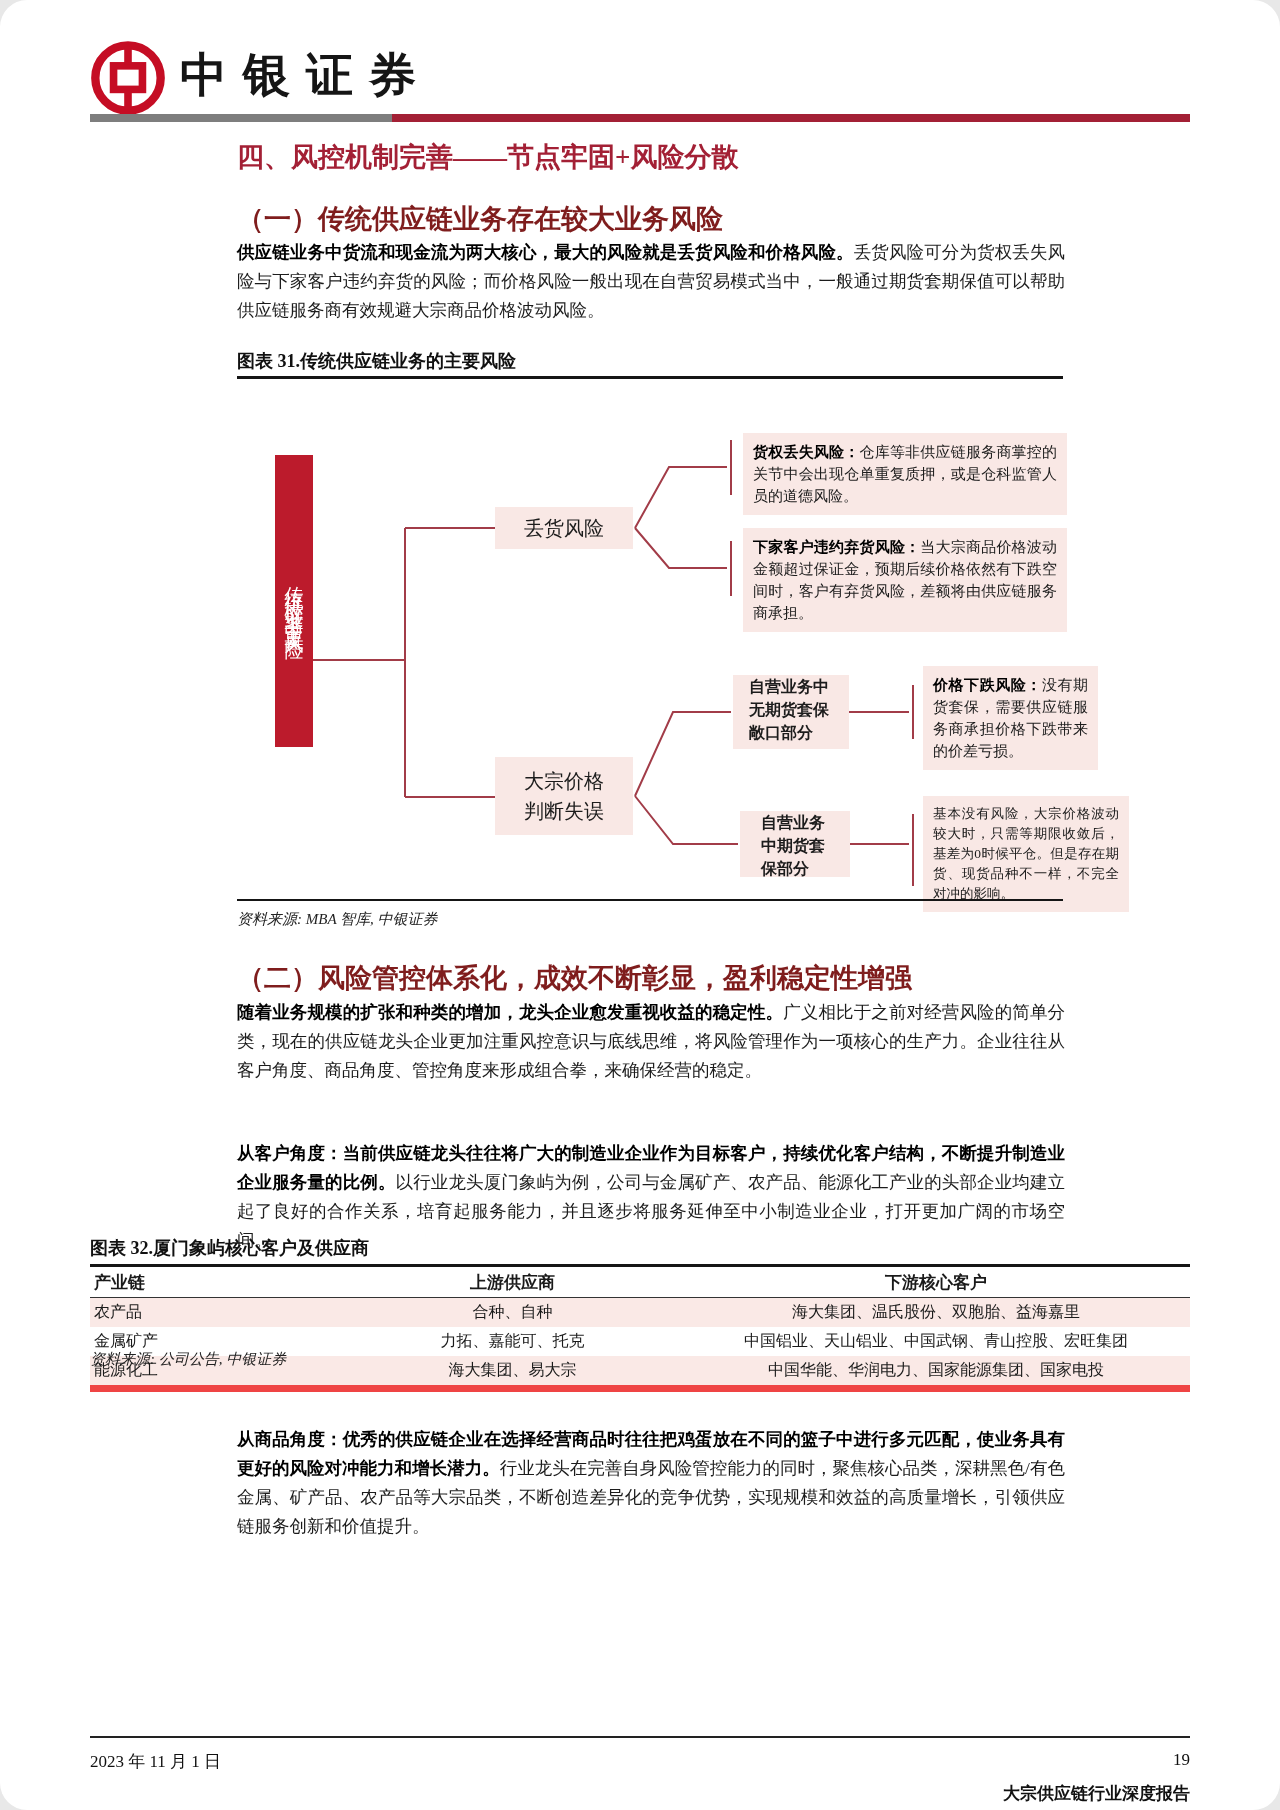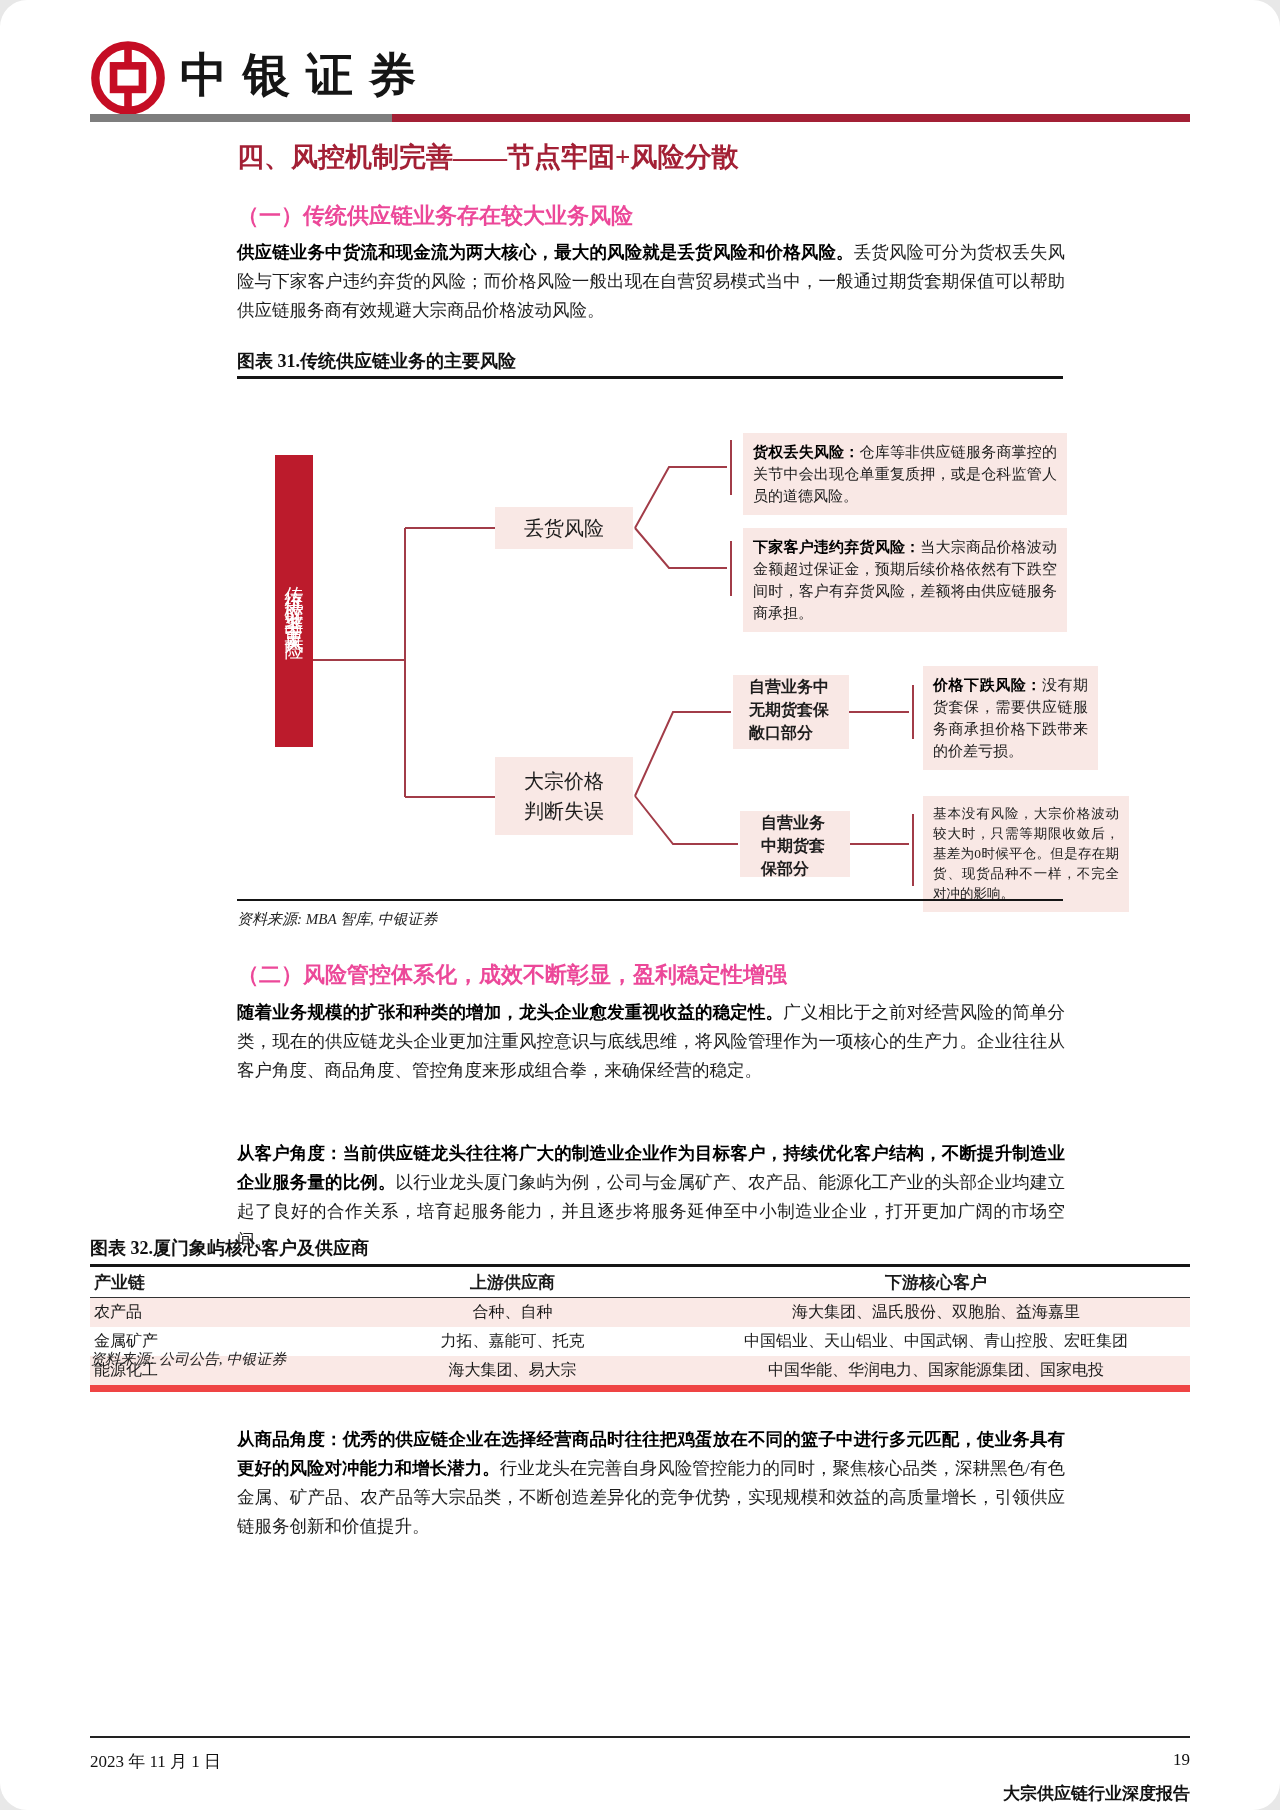--- a/index.html
+++ b/index.html
@@ -8,21 +8,21 @@
     margin:0 auto;overflow:hidden;
     font-family:"Liberation Serif","DejaVu Serif",serif;color:#1a1a1a;border-radius:27px;
   }
   .abs{position:absolute;}
   
   .brand-name{left:180px;top:44px;font-size:47px;font-weight:bold;letter-spacing:16px;color:#151515;}
   .bar-gray{left:90px;top:114px;width:302px;height:8px;background:#7e7e7e;}
   .bar-red{left:392px;top:114px;width:798px;height:8px;background:#a32035;}
   
   .h1{left:237px;top:139px;width:860px;font-size:27px;font-weight:bold;color:#a32035;}
-  .h2{width:828px;font-size:22px;font-weight:bold;color:#ec4899;}
+  .h2{width:828px;font-size:27px;font-weight:bold;color:#7f1d1d;}
   .para{width:828px;font-size:17.5px;line-height:29px;text-align:justify;color:#1c1c1c;}
   .para b{color:#000;}
   .fig-title{font-size:18px;font-weight:bold;color:#111;}
   .rule{background:#151515;}
   .src{font-size:15px;font-style:italic;color:#222;}
   
   .diagram{left:237px;top:383px;width:863px;height:518px;}
   .diagram svg{position:absolute;left:0;top:0;}
   .dbox{position:absolute;background:#f9e8e5;color:#1c1c1c;}
   .root-box{left:38px;top:72px;width:38px;height:292px;background:#bc1b2c;color:#fff;

